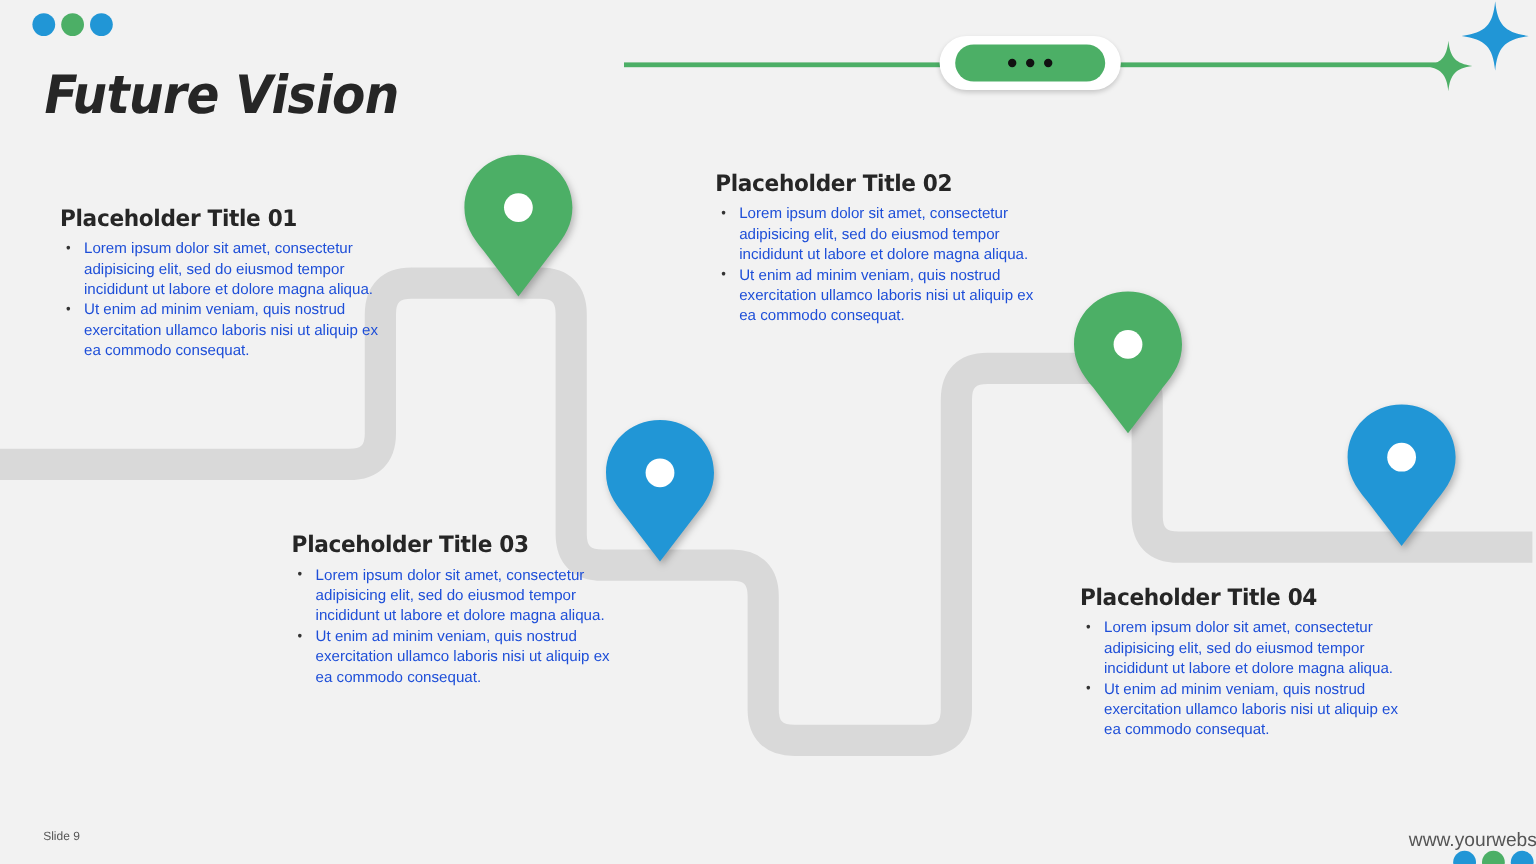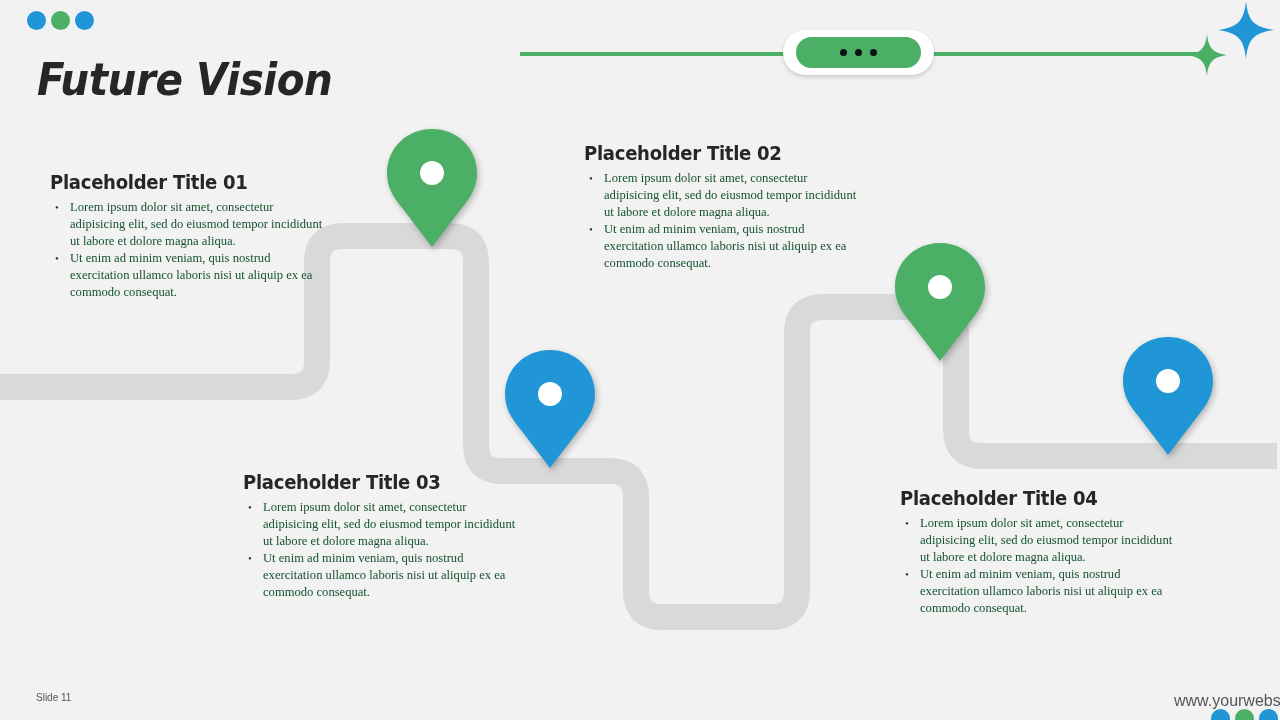--- a/index.html
+++ b/index.html
@@ -48,22 +48,22 @@
     .text-block { position: absolute; width: 290px; }
     .block-title {
       font-family: "DejaVu Sans", sans-serif;
       font-weight: bold; font-size: 19px; color: #262626;
       letter-spacing: -0.3px; margin-bottom: 6px; white-space: nowrap;
       transform: scaleX(0.95); transform-origin: left top;
     }
     .bullets { list-style: none; }
     .bullets li {
       position: relative; padding-left: 20px;
-      font-size: 12.6px; line-height: 17px; color: #14532d;
-      font-family: Liberation Serif, serif;
+      font-size: 12.6px; line-height: 17px; color: #1d4ed8;
+      font-family: Liberation Sans, sans-serif;
     }
     .bullets li::before {
       content: "•"; position: absolute; left: 5px; top: 0; font-size: 11px; color: #333;
     }
 
     .footer-left {
       position: absolute; left: 36px; top: 692px; font-size: 10px; color: #555;
     }
     .footer-right {
       position: absolute; left: 1174px; top: 692px; font-size: 16px; color: #555;
@@ -132,44 +132,44 @@
   </svg>
 
   <div class="text-block" style="left:50px;top:171px;width:275px">
     <div class="block-title">Placeholder Title 01</div>
     <ul class="bullets">
       <li>Lorem ipsum dolor sit amet, consectetur adipisicing elit, sed do eiusmod tempor incididunt ut labore et dolore magna aliqua.</li>
       <li>Ut enim ad minim veniam, quis nostrud exercitation ullamco laboris nisi ut aliquip ex ea commodo consequat.</li>
     </ul>
   </div>
 
-  <div class="text-block" style="left:584px;top:142px;width:275px">
+  <div class="text-block" style="left:596px;top:142px;width:275px">
     <div class="block-title">Placeholder Title 02</div>
     <ul class="bullets">
       <li>Lorem ipsum dolor sit amet, consectetur adipisicing elit, sed do eiusmod tempor incididunt ut labore et dolore magna aliqua.</li>
       <li>Ut enim ad minim veniam, quis nostrud exercitation ullamco laboris nisi ut aliquip ex ea commodo consequat.</li>
     </ul>
   </div>
 
-  <div class="text-block" style="left:243px;top:471px;width:275px">
+  <div class="text-block" style="left:243px;top:443px;width:275px">
     <div class="block-title">Placeholder Title 03</div>
     <ul class="bullets">
       <li>Lorem ipsum dolor sit amet, consectetur adipisicing elit, sed do eiusmod tempor incididunt ut labore et dolore magna aliqua.</li>
       <li>Ut enim ad minim veniam, quis nostrud exercitation ullamco laboris nisi ut aliquip ex ea commodo consequat.</li>
     </ul>
   </div>
 
   <div class="text-block" style="left:900px;top:487px;width:275px">
     <div class="block-title">Placeholder Title 04</div>
     <ul class="bullets">
       <li>Lorem ipsum dolor sit amet, consectetur adipisicing elit, sed do eiusmod tempor incididunt ut labore et dolore magna aliqua.</li>
       <li>Ut enim ad minim veniam, quis nostrud exercitation ullamco laboris nisi ut aliquip ex ea commodo consequat.</li>
     </ul>
   </div>
 
-  <div class="footer-left">Slide 11</div>
+  <div class="footer-left">Slide 9</div>
   <div class="footer-right">www.yourwebsite.com</div>
   <div class="dots-bottom">
     <span class="dot" style="background:#2196d6"></span>
     <span class="dot" style="background:#4caf66"></span>
     <span class="dot" style="background:#2196d6"></span>
   </div>
 </div>
 
 </body></html>

